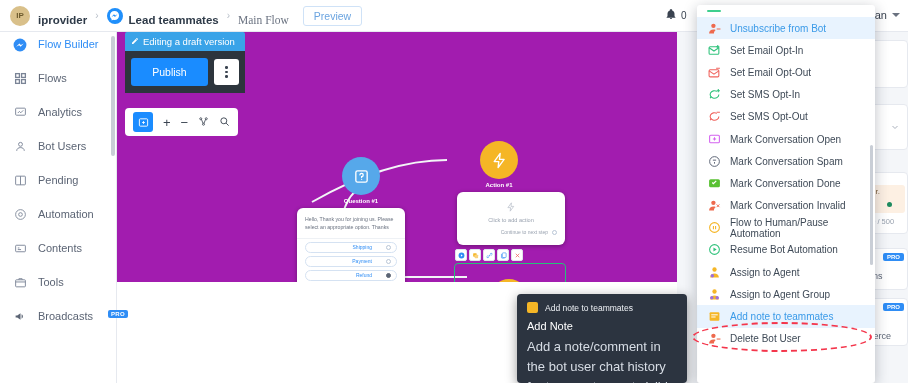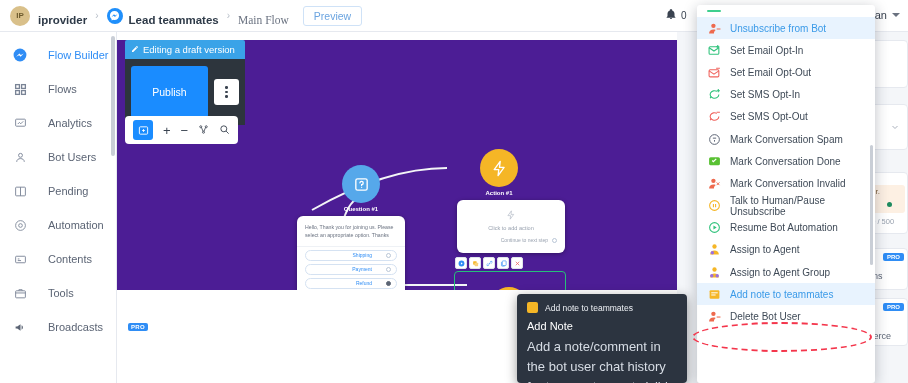--- a/index.html
+++ b/index.html
@@ -40,41 +40,41 @@
   .bell-count { font-size:10px; color:#3a4350; }
   .user-menu { position:absolute; right:8px; top:9px; font-size:11px; color:#3a4350; display:flex; align-items:center; gap:5px;}
   .caret { width:0;height:0;border-left:4px solid transparent;border-right:4px solid transparent;border-top:4px solid #6a7280;}
 
   
   .sidebar {
     position:absolute; left:0; top:32px; width:117px; height:351px;
     background:#ffffff; border-right:1px solid #e6e9ef; z-index:5;
     padding-top:6px;
   }
-  .side-item { display:flex; align-items:center; height:34px; padding-left:12px; gap:20px; color:#5b6474; font-size:11px;}
+  .side-item { display:flex; align-items:flex-start; height:34px; padding-left:12px; gap:10px; color:#5b6474; font-size:11px;}
   .side-item.active { color:#2f8df5; }
   .side-ico { width:16px; display:flex; align-items:center; justify-content:center; flex:0 0 16px;}
   .pro-badge {
     background:#2f8df5; color:#fff; font-size:6px; font-weight:bold;
     border-radius:2px; padding:1px 3px; margin-left:5px; letter-spacing:.3px;
   }
   .side-scroll { position:absolute; right:1px; top:4px; width:4px; height:120px; background:#c9ced6; border-radius:2px;}
 
   
   .canvas {
     position:absolute; left:117px; top:32px; width:560px; height:250px;
-    background:#4c1d95; overflow:hidden;margin-top:8px;
+    background:#a21caf; overflow:hidden;
   }
   .draft-panel { position:absolute; left:8px; top:0px; width:120px; }
   .draft-banner {
     background:#3aa3e8; color:#fff; font-size:9.5px; padding:4px 6px;
     display:flex; align-items:center; gap:4px; border-radius:2px 2px 0 0;
   }
   .draft-body { background:#2d353d; padding:7px 6px; display:flex; gap:6px; align-items:center;}
-  .publish-btn { background:#1a8cff; color:#fff; border-radius:3px; font-size:10.5px; padding:20px 16px; flex:1; text-align:center;}
+  .publish-btn { background:#1a8cff; color:#fff; border-radius:3px; font-size:10.5px; padding:8px 16px; flex:1; text-align:center;}
   .kebab { background:#fff; border-radius:3px; width:25px; height:26px; display:flex; align-items:center; justify-content:center; flex-direction:column; gap:2px;}
   .kebab i { width:2.5px;height:2.5px;border-radius:50%;background:#3a4350;display:block;}
 
   .zoombar {
     position:absolute; left:8px; top:76px; background:#fff; border-radius:4px;
     height:28px; display:flex; align-items:center; padding:0 8px; gap:10px;
   }
   .zoom-first { background:#1a8cff; width:20px;height:20px;border-radius:3px;display:flex;align-items:center;justify-content:center;}
   .zicon { color:#3a4350; font-size:13px; line-height:1; }
 
@@ -583,20 +583,29 @@
       <span class="dd-ico">
           <svg width="13" height="13" viewBox="0 0 24 24" fill="none" stroke="#f0645e" stroke-width="2">
             <path d="M20 12a8 7 0 1 1-3.5-5.8"></path>
             <path d="M4 19l1.5-3.5"></path>
             <path d="M16 4h6"></path>
           </svg>
         </span>
       <span>Set SMS Opt-Out</span>
     </div>
 
+    <div class="dd-item">
+      <span class="dd-ico">
+          <svg width="13" height="13" viewBox="0 0 24 24" fill="none" stroke="#d463f0" stroke-width="2">
+            <rect x="3" y="4" width="18" height="14" rx="2"></rect>
+            <path d="M12 8v6M9 11h6"></path>
+          </svg>
+        </span>
+      <span>Mark Conversation Open</span>
+    </div>
 
 
     <div class="dd-item">
       <span class="dd-ico">
           <svg width="13" height="13" viewBox="0 0 24 24" fill="none" stroke="#5b6474" stroke-width="1.8">
             <circle cx="12" cy="12" r="9"></circle>
             <path d="M9 9.5h6M12 13v3"></path>
           </svg>
         </span>
       <span>Mark Conversation Spam</span>
@@ -623,21 +632,21 @@
       <span>Mark Conversation Invalid</span>
     </div>
 
     <div class="dd-item">
       <span class="dd-ico">
           <svg width="13" height="13" viewBox="0 0 24 24" fill="none" stroke="#f5b626" stroke-width="2">
             <circle cx="12" cy="12" r="9"></circle>
             <path d="M10 9v6M14 9v6"></path>
           </svg>
         </span>
-      <span>Talk to Human/Pause Unsubscribe</span>
+      <span>Flow to Human/Pause Automation</span>
     </div>
 
     <div class="dd-item">
       <span class="dd-ico">
           <svg width="13" height="13" viewBox="0 0 24 24" fill="none" stroke="#32c37d" stroke-width="2">
             <circle cx="12" cy="12" r="9"></circle>
             <path fill="#32c37d" stroke="none" d="M10 8.5l6 3.5-6 3.5z"></path>
           </svg>
         </span>
       <span>Resume Bot Automation</span>

